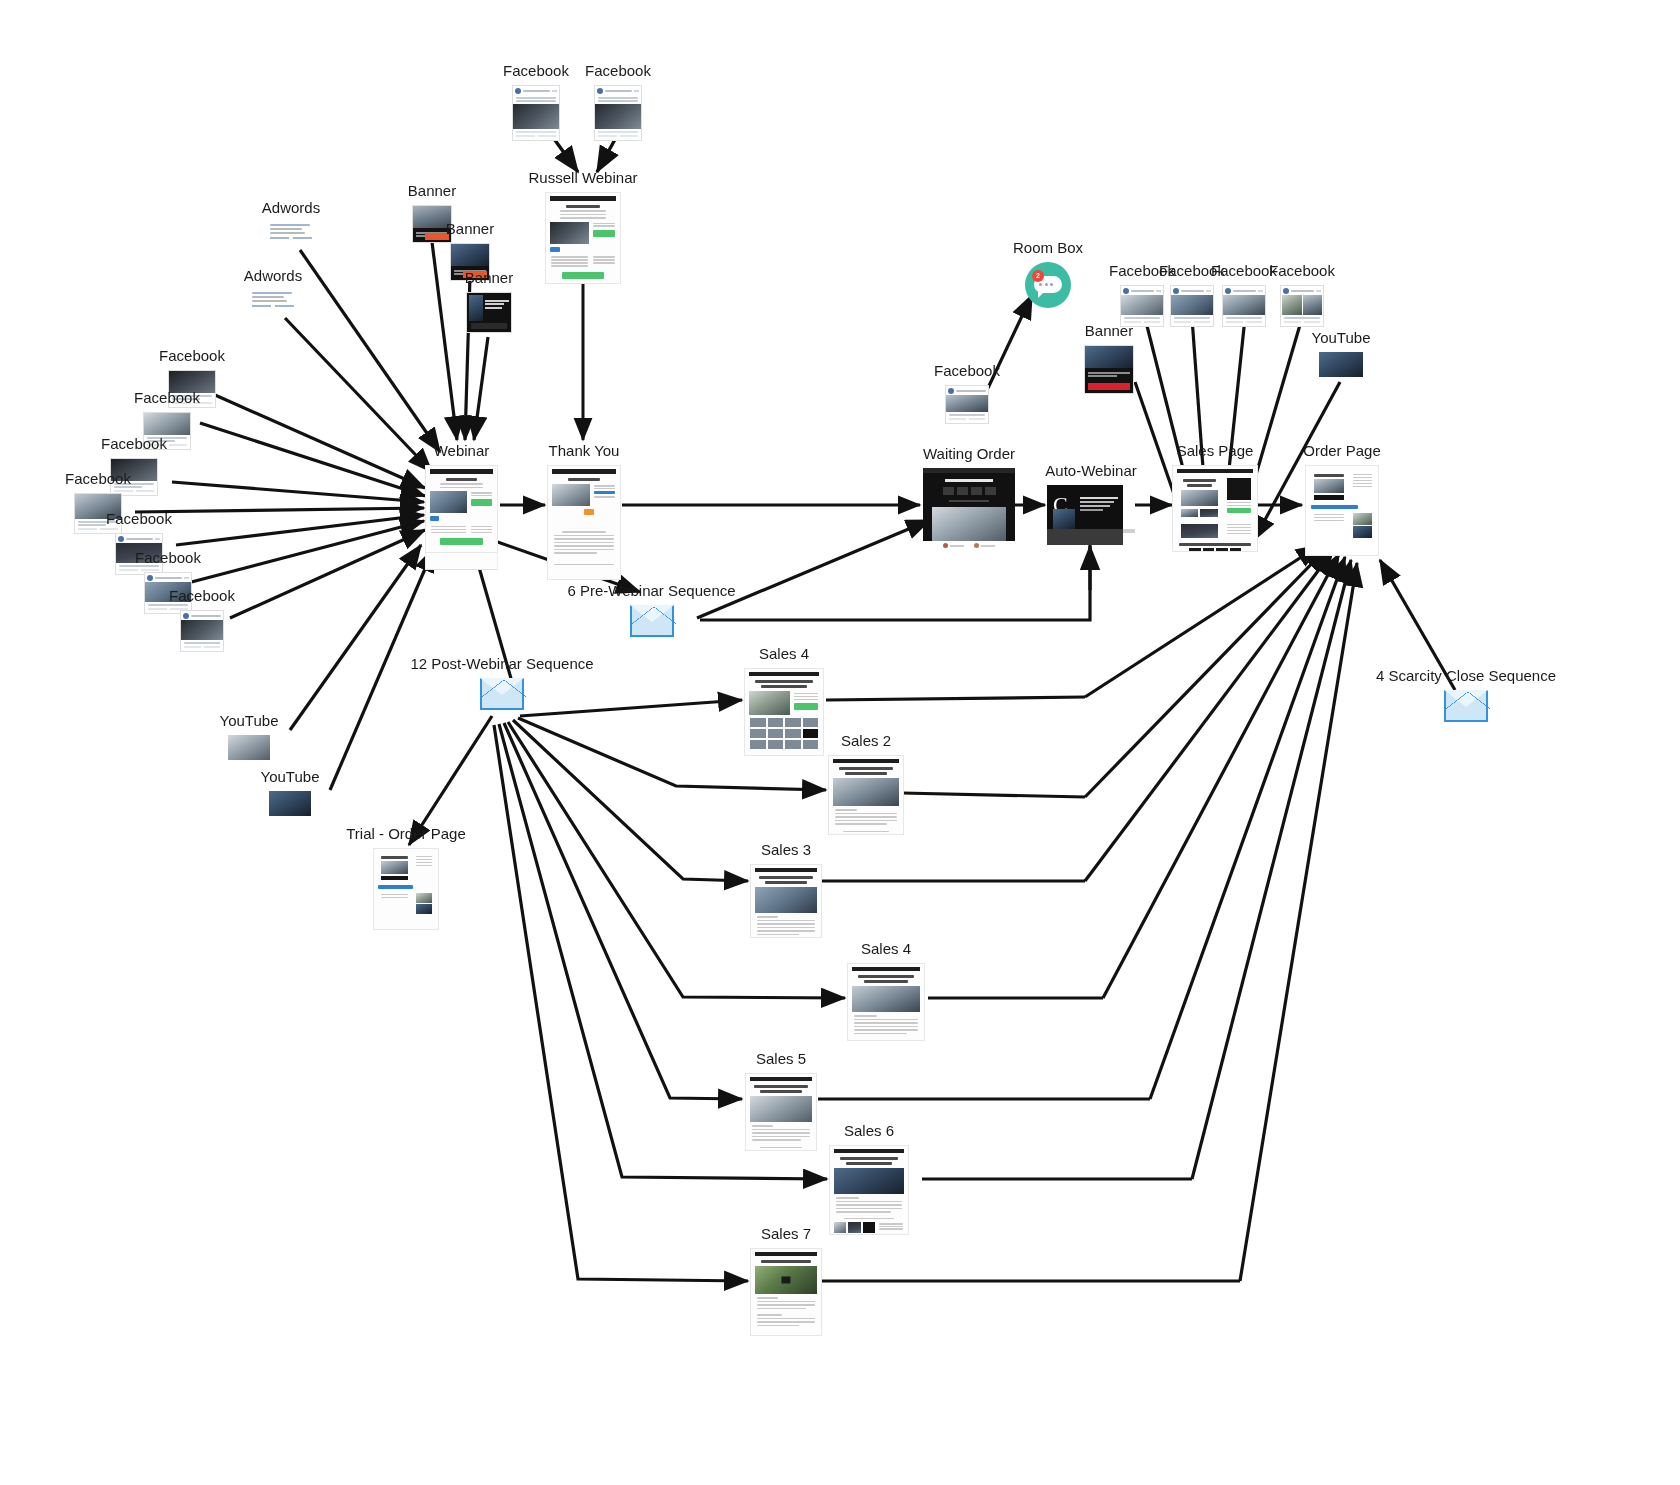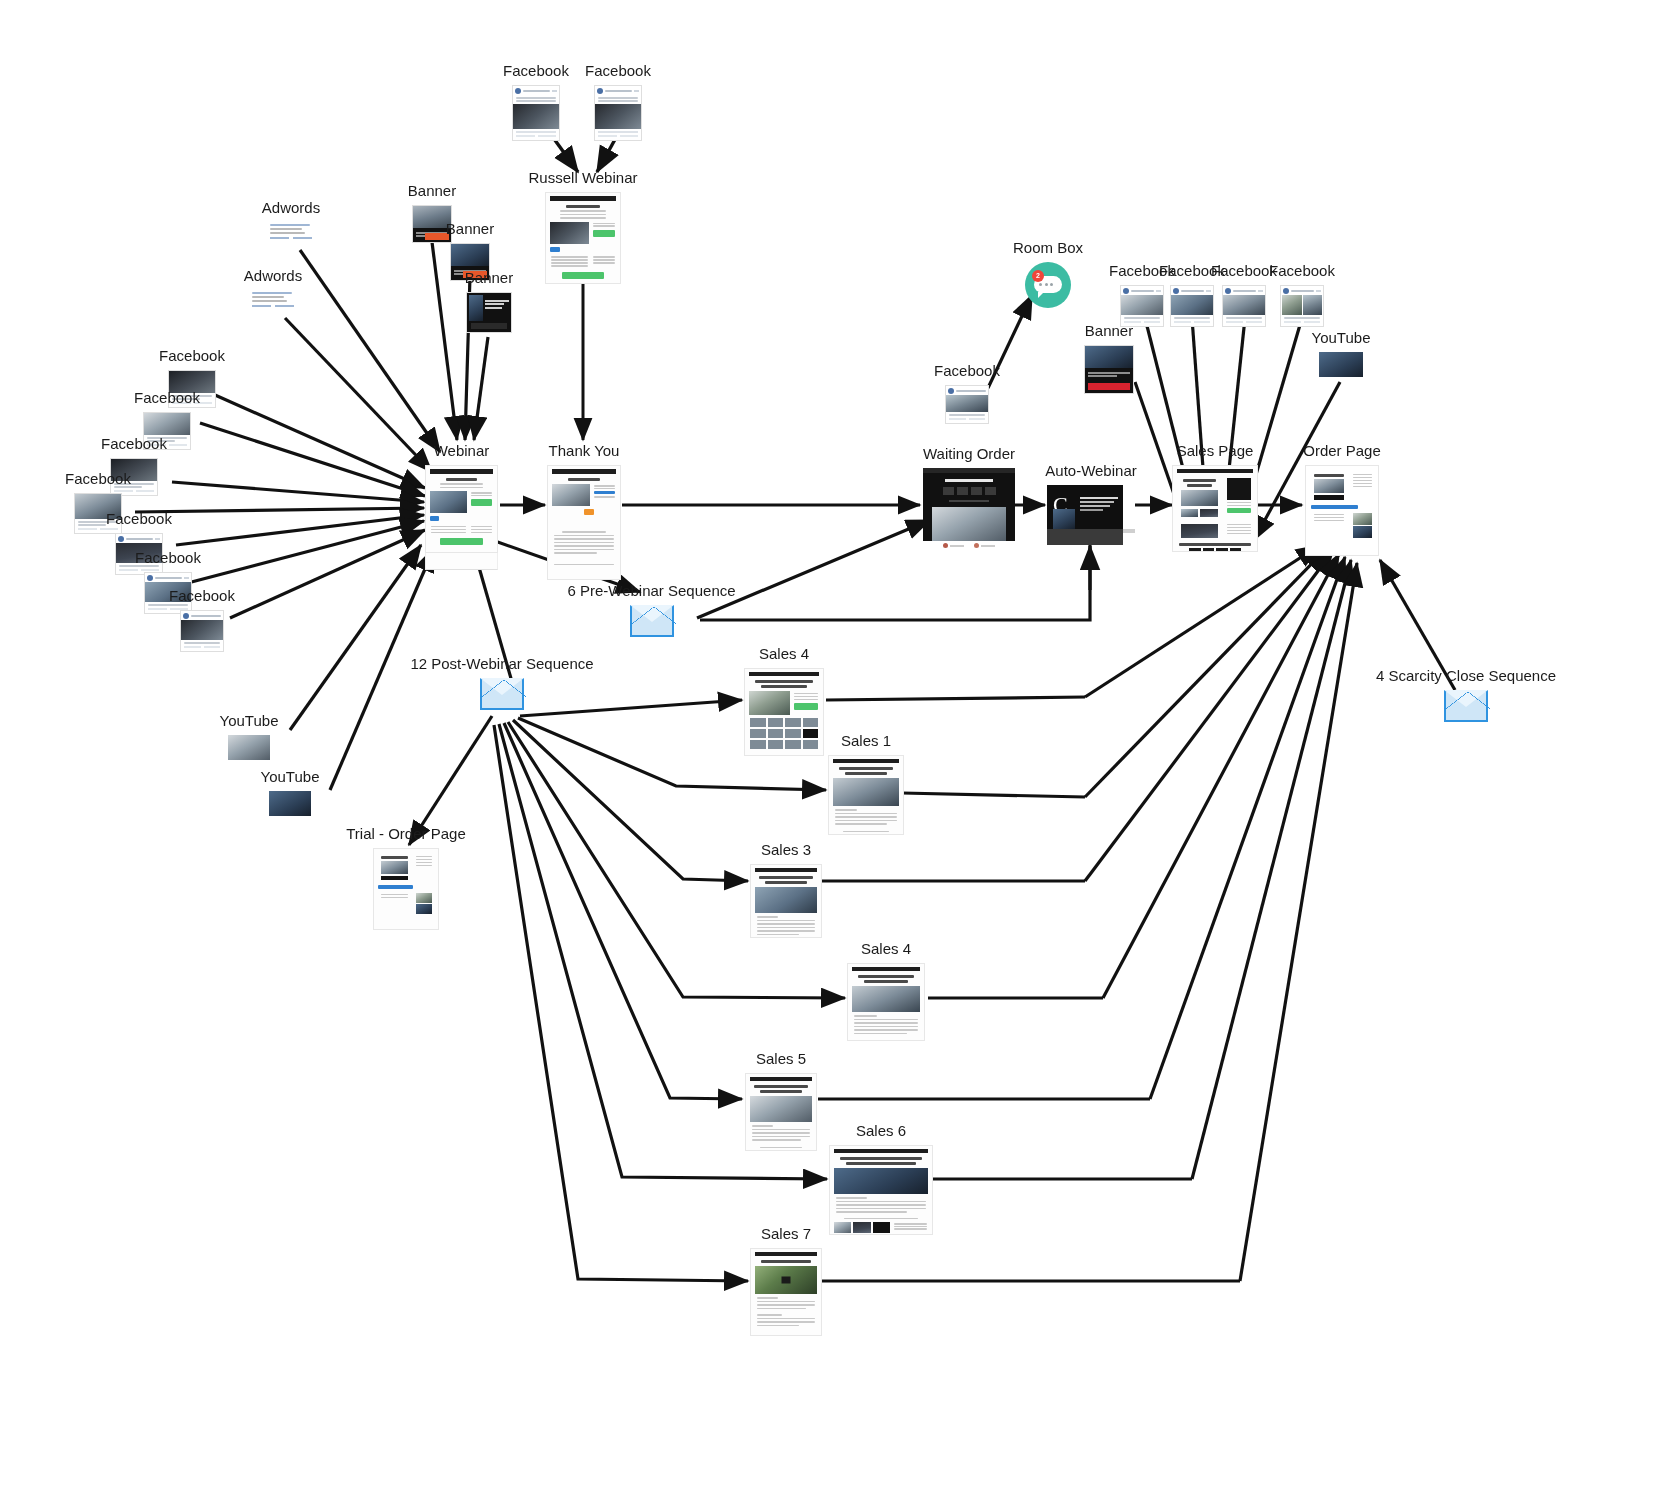--- a/index.html
+++ b/index.html
@@ -839,21 +839,21 @@
       <div class="row">
           <div class="ph p9"></div>
           <div class="ph p5"></div>
           <div class="ph p12"></div>
           <div class="ph p7"></div>
         </div>
     </div>
   </div>
 
   <div class="node" style="left:828px;top:755px;width:76px;">
-    <div class="lbl">Sales 1</div>
+    <div class="lbl">Sales 2</div>
     <div class="thumb pg" style="height:78px;">
       <div class="bar" style="height:4px;"></div>
       <div class="ttl" style="margin:2px 10px;"></div>
         <div class="ttl" style="margin:2px 16px;"></div>
       <div class="ph p6" style="height:28px;margin:3px 4px;"></div>
       <div class="ln" style="width:30%"></div>
       <div class="ln"></div>
         <div class="ln"></div>
         <div class="ln"></div>
         <div class="ln" style="width:70%"></div>
@@ -904,21 +904,21 @@
       <div class="ph p11" style="height:26px;margin:3px 4px;"></div>
       <div class="ln" style="width:30%"></div>
       <div class="ln"></div>
         <div class="ln"></div>
         <div class="ln"></div>
         <div class="ln" style="width:70%"></div>
       <div class="ln sh" style="margin-top:6px;"></div>
     </div>
   </div>
 
-  <div class="node" style="left:829px;top:1145px;width:104px;">
+  <div class="node" style="left:829px;top:1145px;width:80px;">
     <div class="lbl">Sales 6</div>
     <div class="thumb pg" style="height:88px;">
       <div class="bar" style="height:4px;"></div>
       <div class="ttl" style="margin:2px 10px;"></div>
         <div class="ttl" style="margin:2px 16px;"></div>
       <div class="ph p9" style="height:26px;margin:3px 4px;"></div>
       <div class="ln" style="width:30%"></div>
       <div class="ln"></div>
         <div class="ln"></div>
         <div class="ln"></div>

